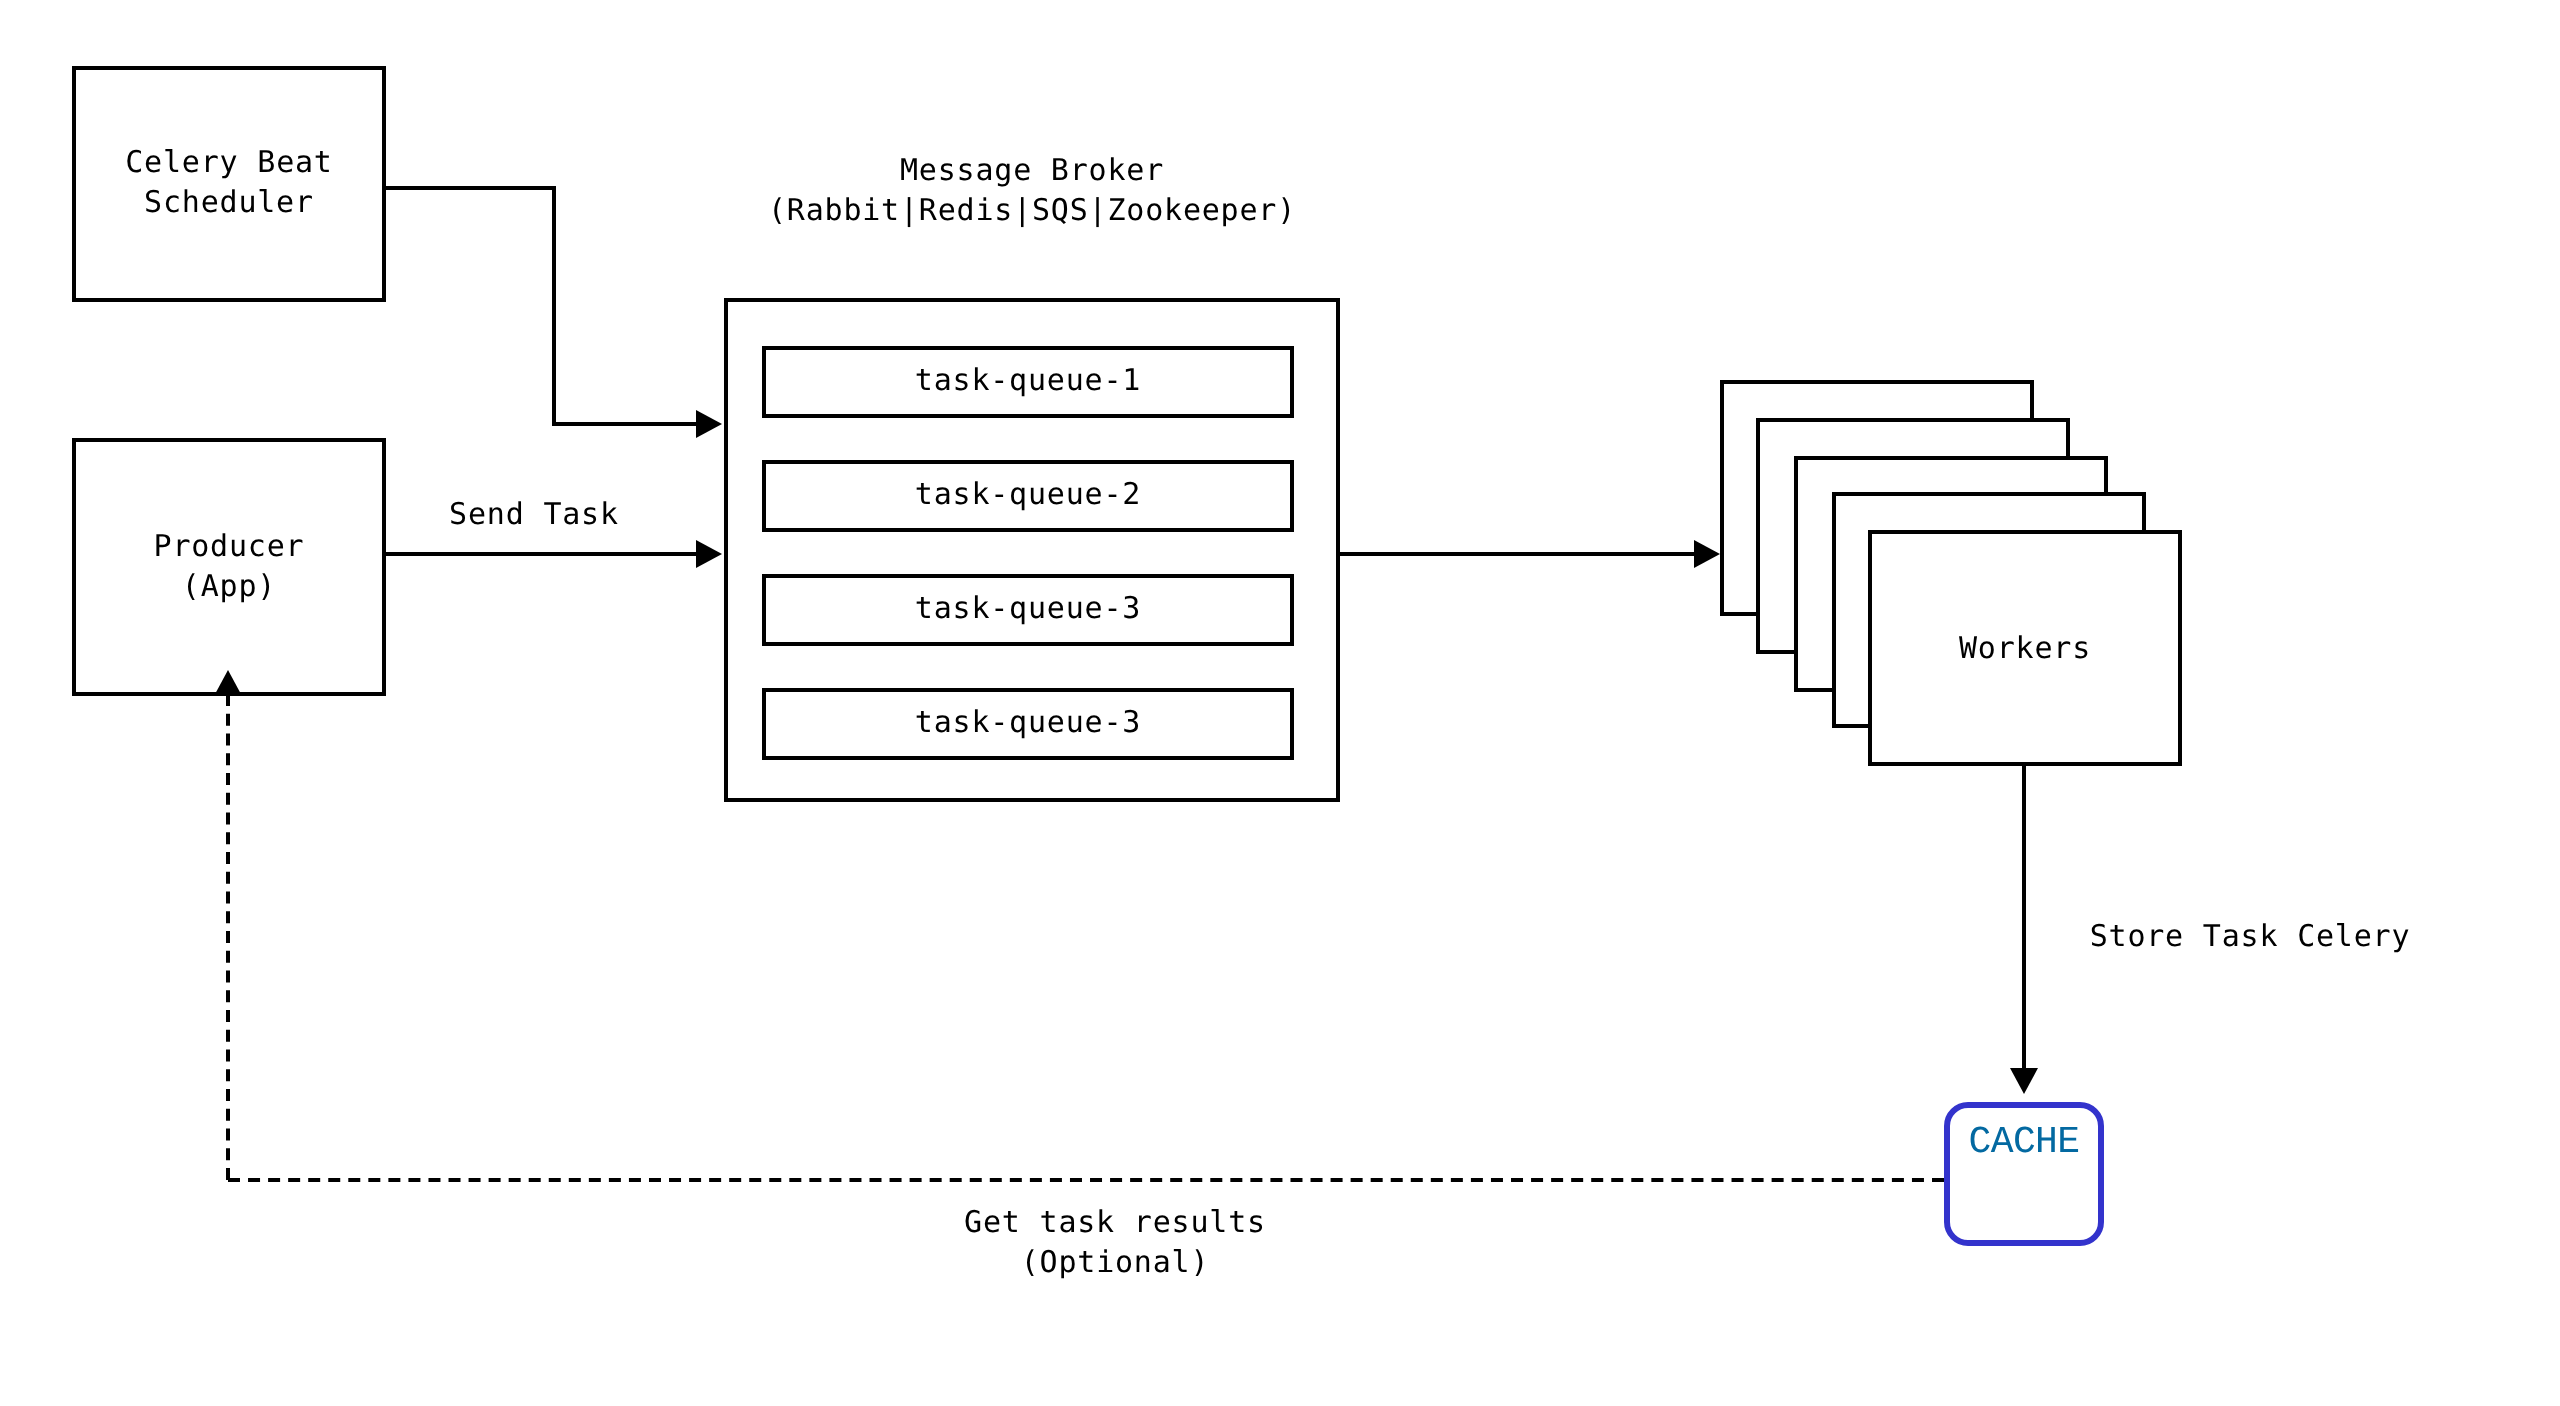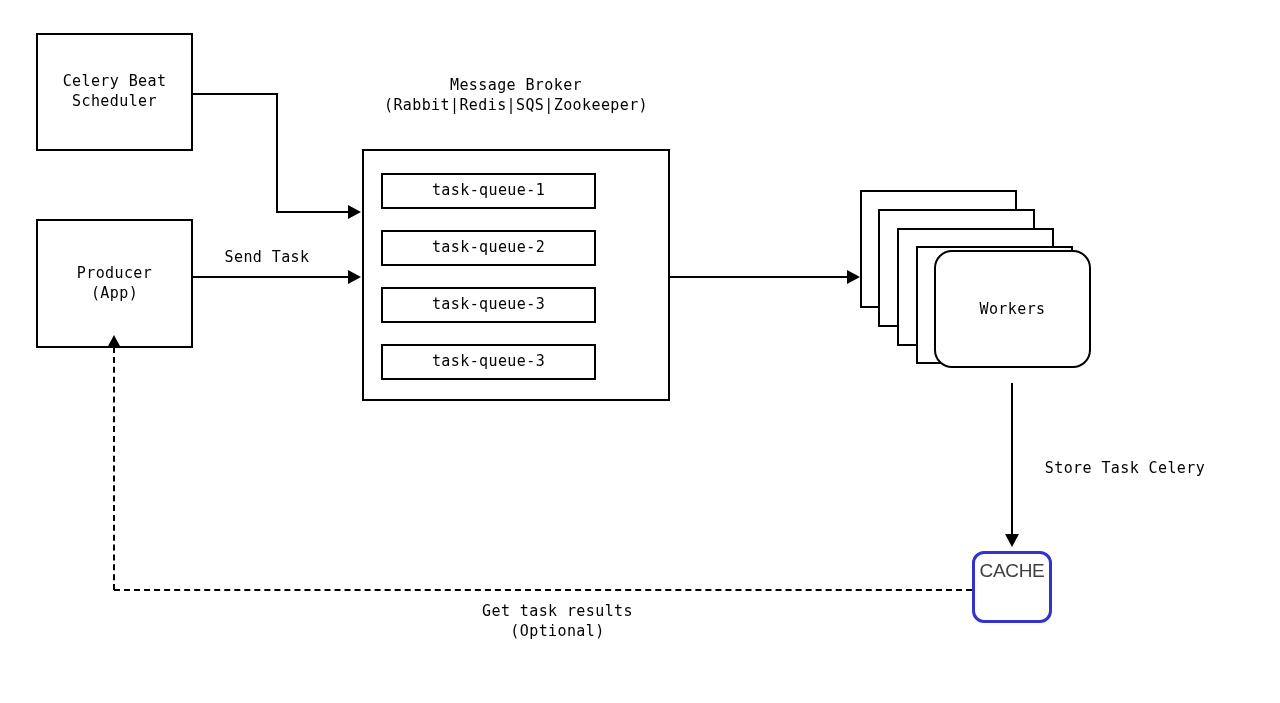--- a/index.html
+++ b/index.html
@@ -61,21 +61,21 @@
     left: 362px;
     top: 149px;
     width: 308px;
     height: 252px;
     display: block;
     padding: 0;
   }
   .queue {
     position: absolute;
     left: 17px;
-    width: 215px;
+    width: 266px;
     height: 36px;
     box-sizing: border-box;
     border: 2px solid #000000;
     background: #ffffff;
     display: flex;
     align-items: center;
     justify-content: center;
     font-size: 15px;
     letter-spacing: 0.4px;
     white-space: pre;
@@ -113,23 +113,23 @@
     border: 3px solid #3333cc;
     border-radius: 12px;
     background: #ffffff;
   }
   #cache-text {
     position: absolute;
     left: 972px;
     top: 560px;
     width: 80px;
     text-align: center;
-    font-family: Liberation Sans, sans-serif;
+    font-family: Liberation Mono, monospace;
     font-size: 19px;
-    color: #404040;
+    color: #0369a1;
     letter-spacing: -0.3px;
     white-space: pre;
   }
   #cache-caption {
     left: 932px;
     top: 638px;
     width: 160px;
   }
   
   #label-send-task { left: 172px; top: 248px; width: 190px; }
@@ -211,21 +211,21 @@
     <div class="queue" style="top:193px;">task-queue-3</div>
   </div>
 
   <div class="line-h" style="left:670px; top:276px; width:178px;"></div>
   <div class="arrow-right" style="left:847px; top:270px;"></div>
 
   <div class="worker-card" style="left:860px; top:190px;"></div>
   <div class="worker-card" style="left:878px; top:209px;"></div>
   <div class="worker-card" style="left:897px; top:228px;"></div>
   <div class="worker-card" style="left:916px; top:246px;"></div>
-  <div class="worker-card" id="worker-front" style="left:934px; top:250px;border-radius:18px;">Workers</div>
+  <div class="worker-card" id="worker-front" style="left:934px; top:265px;">Workers</div>
 
   <div class="line-v" style="left:1011px; top:383px; height:152px;"></div>
   <div class="arrow-down" style="left:1005px; top:534px;"></div>
   <div class="label" id="label-store-results">Store Task Celery</div>
 
   <div id="cache-box"></div>
   <div id="cache-text">CACHE</div>
 
   <div class="dash-h" style="left:114px; top:589px; width:858px;"></div>
   <div class="dash-v" style="left:113px; top:347px; height:243px;"></div>

